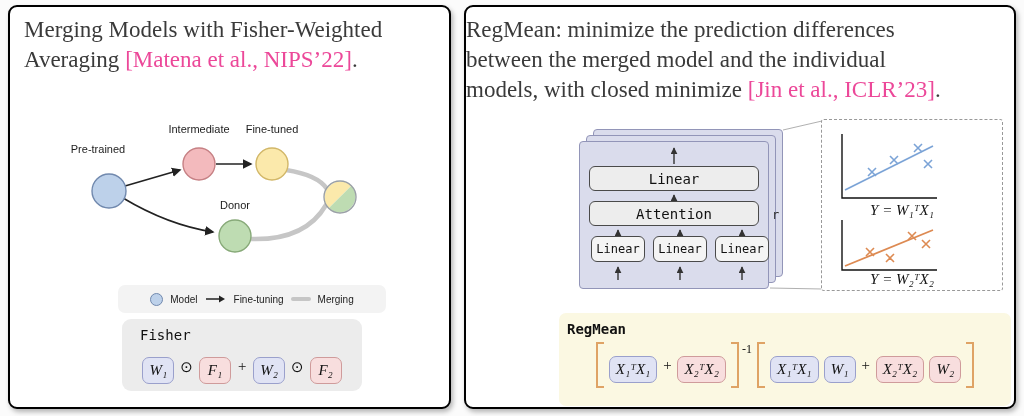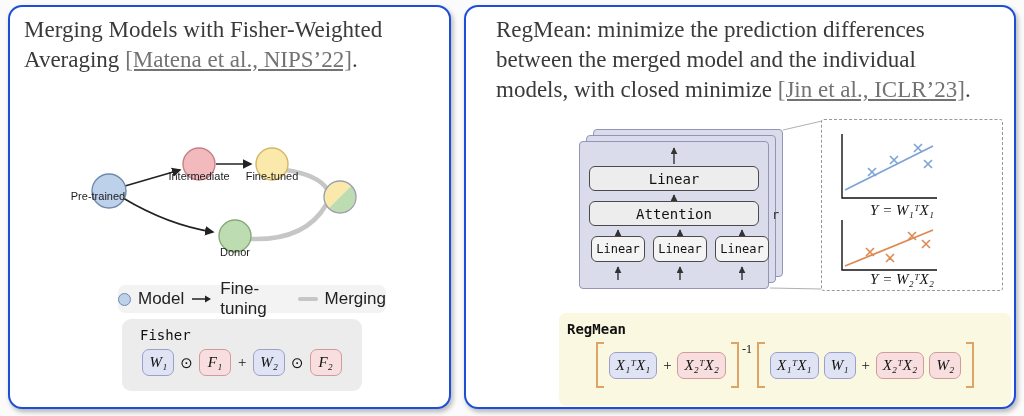--- a/index.html
+++ b/index.html
@@ -1,44 +1,44 @@
 <!DOCTYPE html>
 <html><head>
 <meta charset="utf-8">
 <style>
   * { margin:0; padding:0; box-sizing:border-box; }
   html,body { width:1024px; height:416px; }
   body { background:#fbfbfb; font-family:"Liberation Sans", sans-serif; position:relative; overflow:hidden; }
 
-  .panel { position:absolute; background:#ffffff; border:2px solid #1d4ed8; border-radius:14px;
+  .panel { position:absolute; background:#ffffff; border:2px solid #000000; border-radius:9px;
            box-shadow:2px 3px 5px rgba(0,0,0,.28); overflow:hidden; }
   #panel-left  { left:8px;   top:5px; width:443px; height:404px; }
   #panel-right { left:464px; top:5px; width:552px; height:404px; }
 
   .slide-title { padding:8px 14px 0 14px; font-family:"Liberation Serif", serif;
                  font-size:23px; line-height:1.3; color:#3a3a3a; }
-  .cite { color:#737373; text-decoration:underline; cursor:pointer; }
+  .cite { color:#ec4899; cursor:pointer; }
 
   svg.overlay { position:absolute; left:0; top:0; pointer-events:none; }
 
-  .node-label { position:absolute; font-size:11px; color:#1c1c1c; text-align:center;margin-top:47px; }
+  .node-label { position:absolute; font-size:11px; color:#1c1c1c; text-align:center; }
 
   .legend { position:absolute; left:108px; top:278px; width:268px; height:28px;
             background:#f3f3f3; border-radius:7px; display:flex; align-items:center;
-            justify-content:center; gap:7px; font-size:17px; color:#222; }
+            justify-content:center; gap:7px; font-size:10px; color:#222; }
   .legend-dot  { width:13px; height:13px; border-radius:50%; background:#bdd1ea; border:1px solid #7189ae; flex:0 0 auto; }
   .legend-line { width:20px; height:4px; border-radius:2px; background:#c6c6c6; flex:0 0 auto; }
 
   .fisher-box { position:absolute; left:112px; top:312px; width:240px; height:72px;
                 background:#ececec; border-radius:9px; padding:8px 0 0 0; }
   .mono-label { font-family:"DejaVu Sans Mono", monospace; font-size:14px; color:#111; padding-left:18px; }
   .mono-label.bold { font-weight:bold; padding-left:8px; }
   .formula-row { display:flex; align-items:center; justify-content:center; gap:6px; margin-top:6px; }
   .term { display:inline-flex; align-items:center; justify-content:center; min-width:32px; height:27px;
-          padding:0 6px; border-radius:7px; font:italic 15px "Liberation Serif","DejaVu Sans",serif; color:#111; }
+          padding:0 6px; border-radius:7px; font:italic 15px "Liberation Serif","DejaVu Sans",serif; color:#111;margin-top:8px; }
   .term.lav  { background:#e0e3f4; border:1.2px solid #9aa0cc; }
   .term.pink { background:#f8dede; border:1.2px solid #cf9b9b; }
   .op { font:italic 15px "Liberation Serif","DejaVu Sans",serif; color:#111; }
 
   
   .stack-layer { position:absolute; width:190px; height:148px; background:#dadcec;
                  border:1.5px solid #9295b8; border-radius:4px; }
   .wide-box { position:absolute; left:123px; width:170px; height:25px; background:#ededed;
               border:1.3px solid #4a4a4a; border-radius:6px; display:flex; align-items:center;
               justify-content:center; font-family:"DejaVu Sans Mono",monospace; font-size:14px; color:#111; }
@@ -123,21 +123,21 @@
       <span class="op">+</span>
       <span class="term lav">W₂</span>
       <span class="op">⊙</span>
       <span class="term pink">F₂</span>
     </div>
   </div>
 </div>
 
 <div id="panel-right" class="panel">
 
-  <div class="slide-title" style="padding:8px 16px 0 30px;">
+  <div class="slide-title" style="padding:8px 16px 0 0;">
     <span>RegMean: minimize the prediction differences</span><br>
     <span>between the merged model and the individual</span><br>
     <span>models, with closed minimize </span><a class="cite">[Jin et al., ICLR’23]</a><span>.</span>
   </div>
 
   <div class="stack-layer" style="left:127px; top:122px;"></div>
   <div class="stack-layer" style="left:120px; top:128px;"></div>
   <div class="clipped-frag">r</div>
   <div class="stack-layer" style="left:113px; top:134px;"></div>
 

